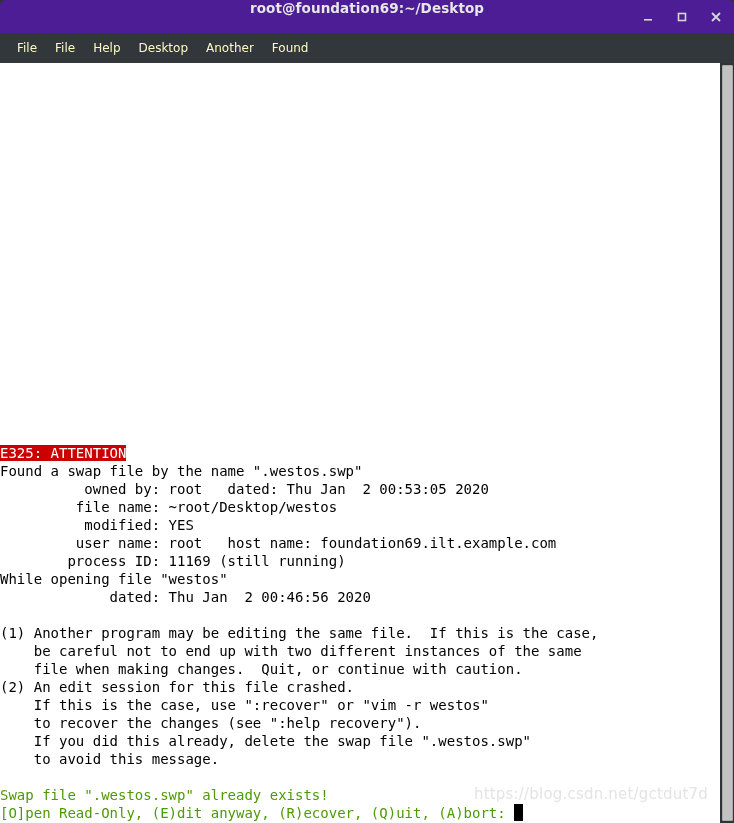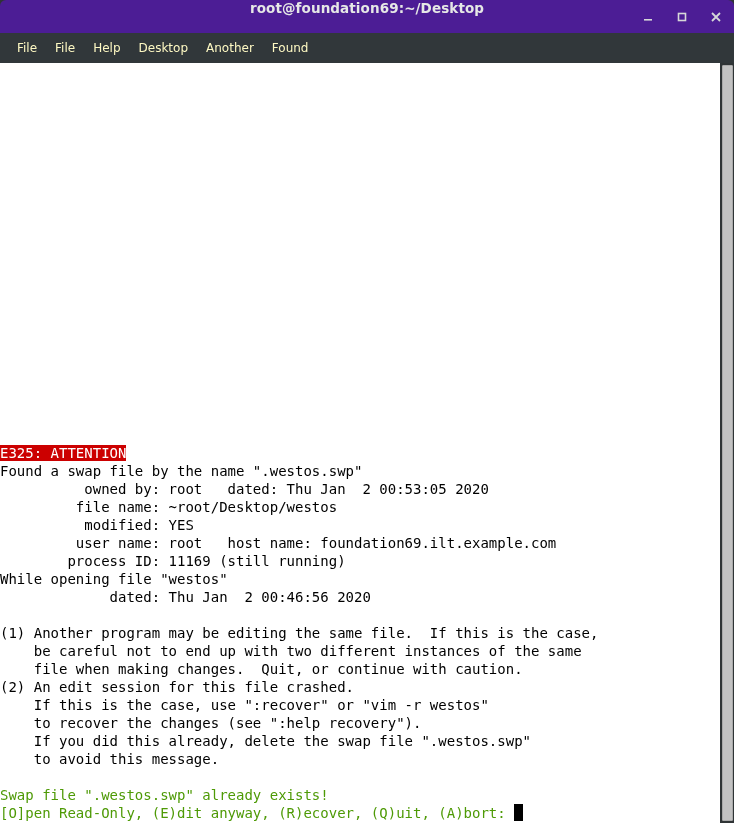--- a/index.html
+++ b/index.html
@@ -200,20 +200,21 @@
     <div class="menu-item">Another</div>
     <div class="menu-item">Found</div>
   </div>
 
   <div id="terminal-wrap">
 
     <div id="terminal">
       <div id="screen">
         
       <div class="tline" style="top: 381px;"><span class="seg inv">E325: ATTENTION</span></div><div class="tline" style="top: 399px;"><span class="seg">Found a swap file by the name ".westos.swp"</span></div><div class="tline" style="top: 417px;"><span class="seg">          owned by: root   dated: Thu Jan  2 00:53:05 2020</span></div><div class="tline" style="top: 435px;"><span class="seg">         file name: ~root/Desktop/westos</span></div><div class="tline" style="top: 453px;"><span class="seg">          modified: YES</span></div><div class="tline" style="top: 471px;"><span class="seg">         user name: root   host name: foundation69.ilt.example.com</span></div><div class="tline" style="top: 489px;"><span class="seg">        process ID: 11169 (still running)</span></div><div class="tline" style="top: 507px;"><span class="seg">While opening file "westos"</span></div><div class="tline" style="top: 525px;"><span class="seg">             dated: Thu Jan  2 00:46:56 2020</span></div><div class="tline" style="top: 543px;"><span class="seg"></span></div><div class="tline" style="top: 561px;"><span class="seg">(1) Another program may be editing the same file.  If this is the case,</span></div><div class="tline" style="top: 579px;"><span class="seg">    be careful not to end up with two different instances of the same</span></div><div class="tline" style="top: 597px;"><span class="seg">    file when making changes.  Quit, or continue with caution.</span></div><div class="tline" style="top: 615px;"><span class="seg">(2) An edit session for this file crashed.</span></div><div class="tline" style="top: 633px;"><span class="seg">    If this is the case, use ":recover" or "vim -r westos"</span></div><div class="tline" style="top: 651px;"><span class="seg">    to recover the changes (see ":help recovery").</span></div><div class="tline" style="top: 669px;"><span class="seg">    If you did this already, delete the swap file ".westos.swp"</span></div><div class="tline" style="top: 687px;"><span class="seg">    to avoid this message.</span></div><div class="tline" style="top: 705px;"><span class="seg"></span></div><div class="tline" style="top: 723px;"><span class="seg green">Swap file ".westos.swp" already exists!</span></div><div class="tline" style="top: 741px;"><span class="seg green">[O]pen Read-Only, (E)dit anyway, (R)ecover, (Q)uit, (A)bort: </span><span id="cursor"></span></div></div>
+      <div id="watermark">https://blog.csdn.net/gctdut7d</div>
     </div>
 
     <div id="scrollbar">
       <div id="scroll-thumb"></div>
     </div>
 
   </div>
 
 </div>
 

